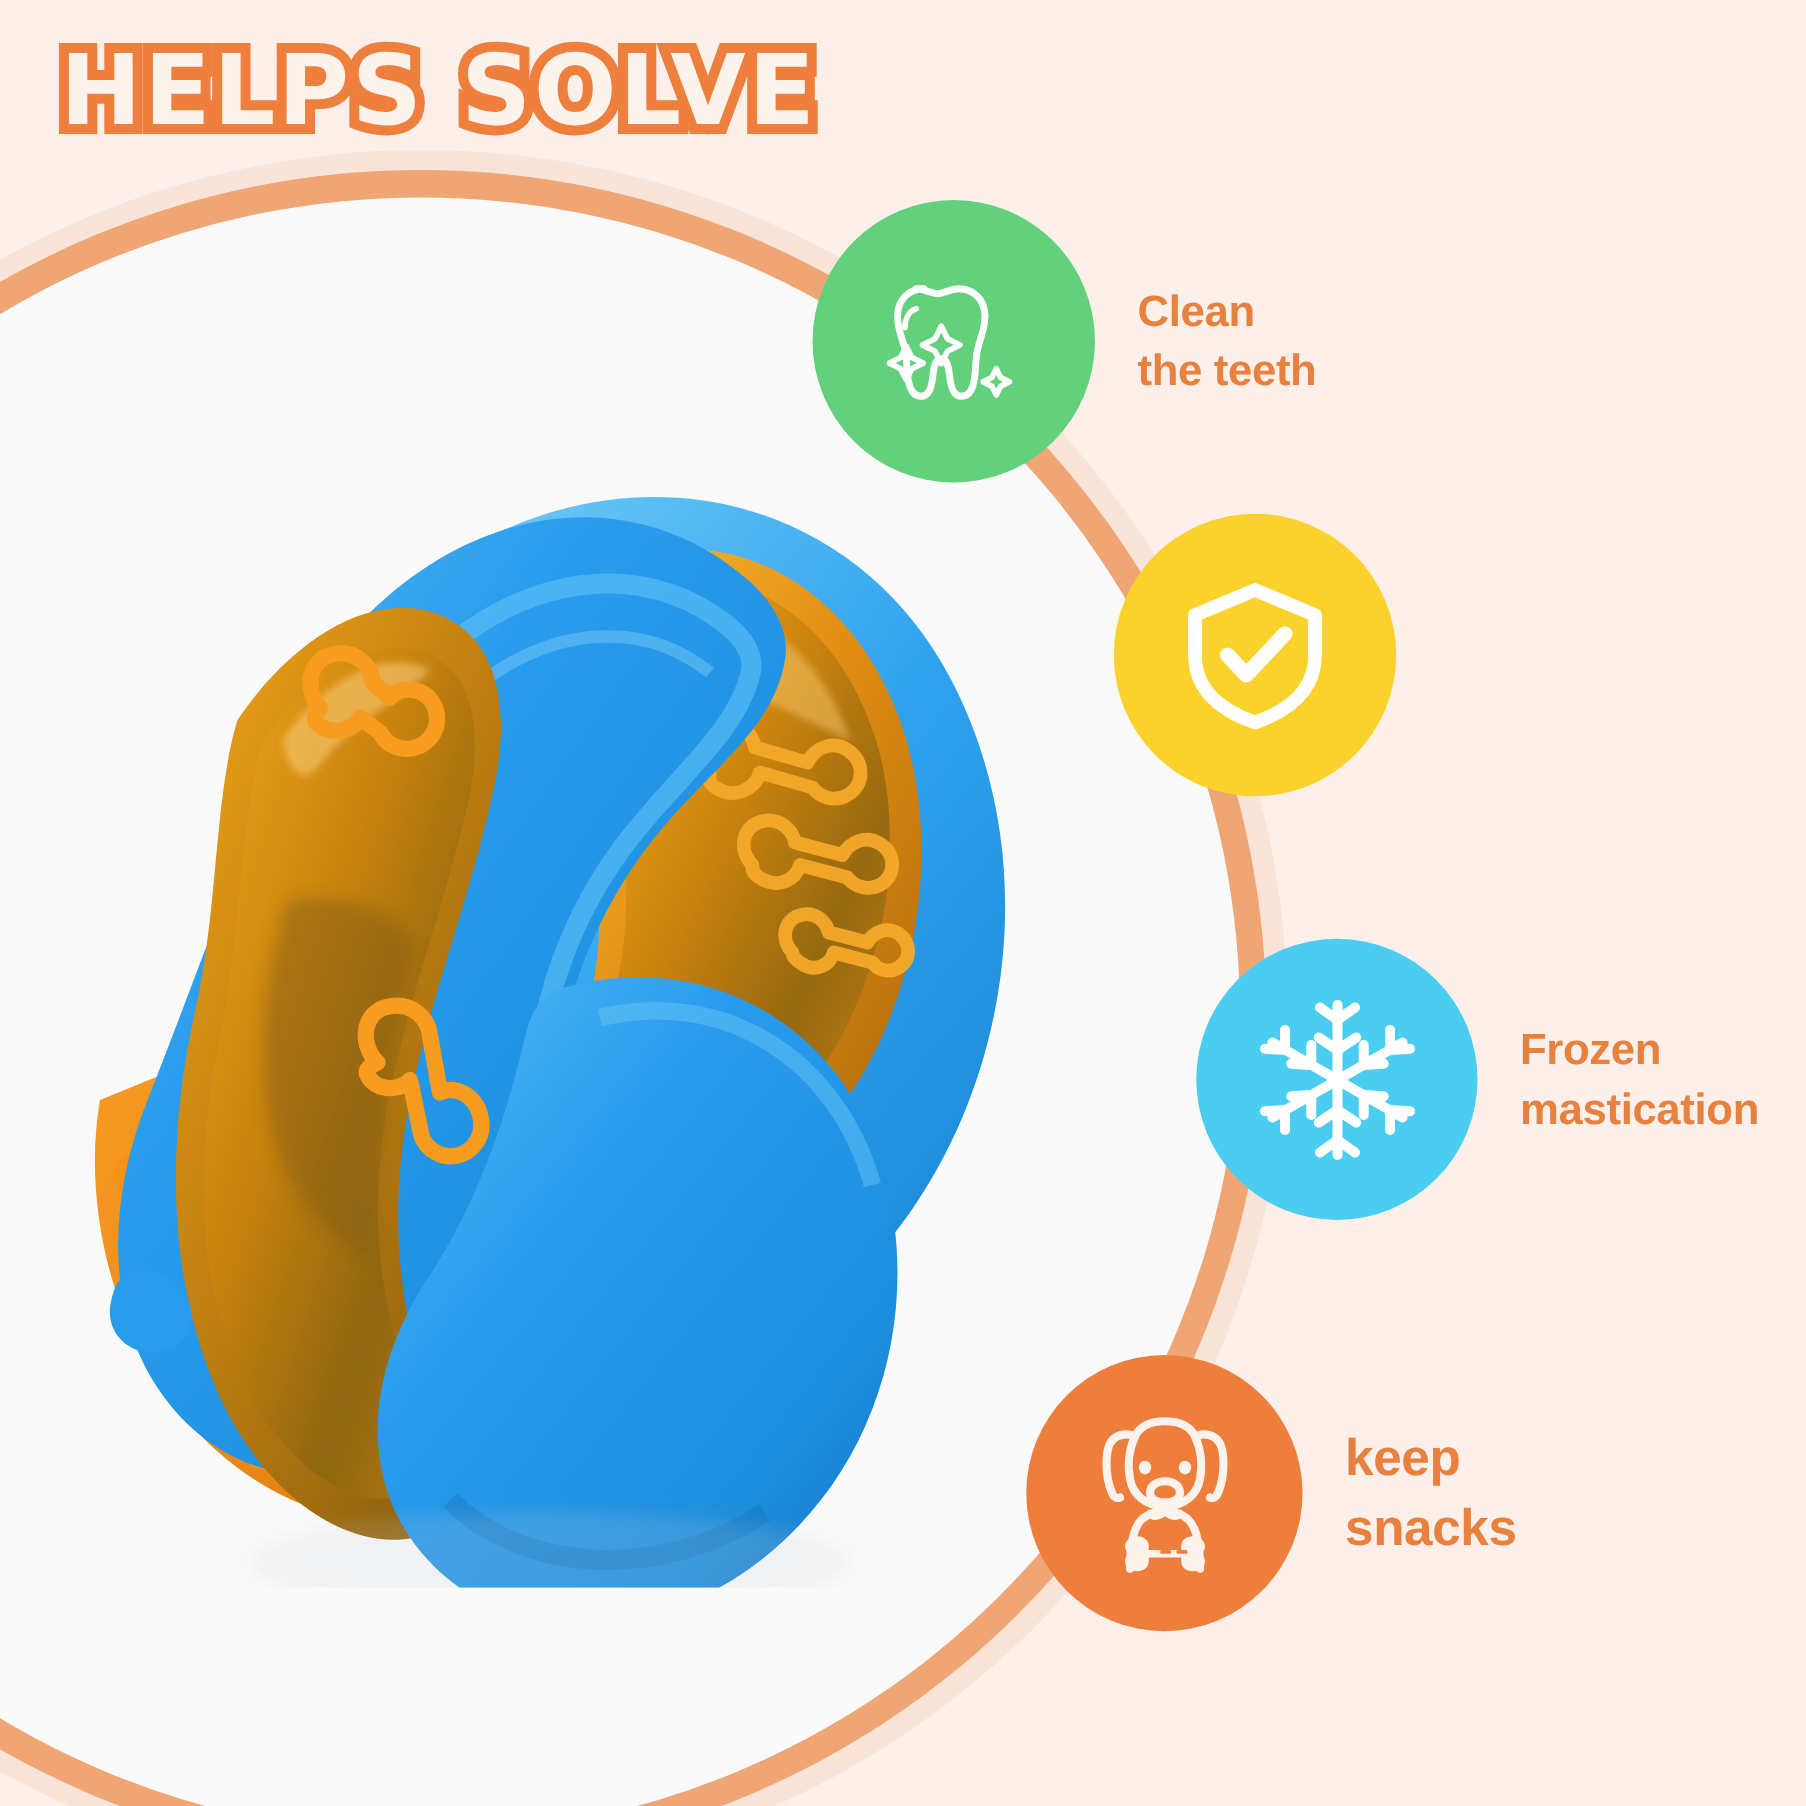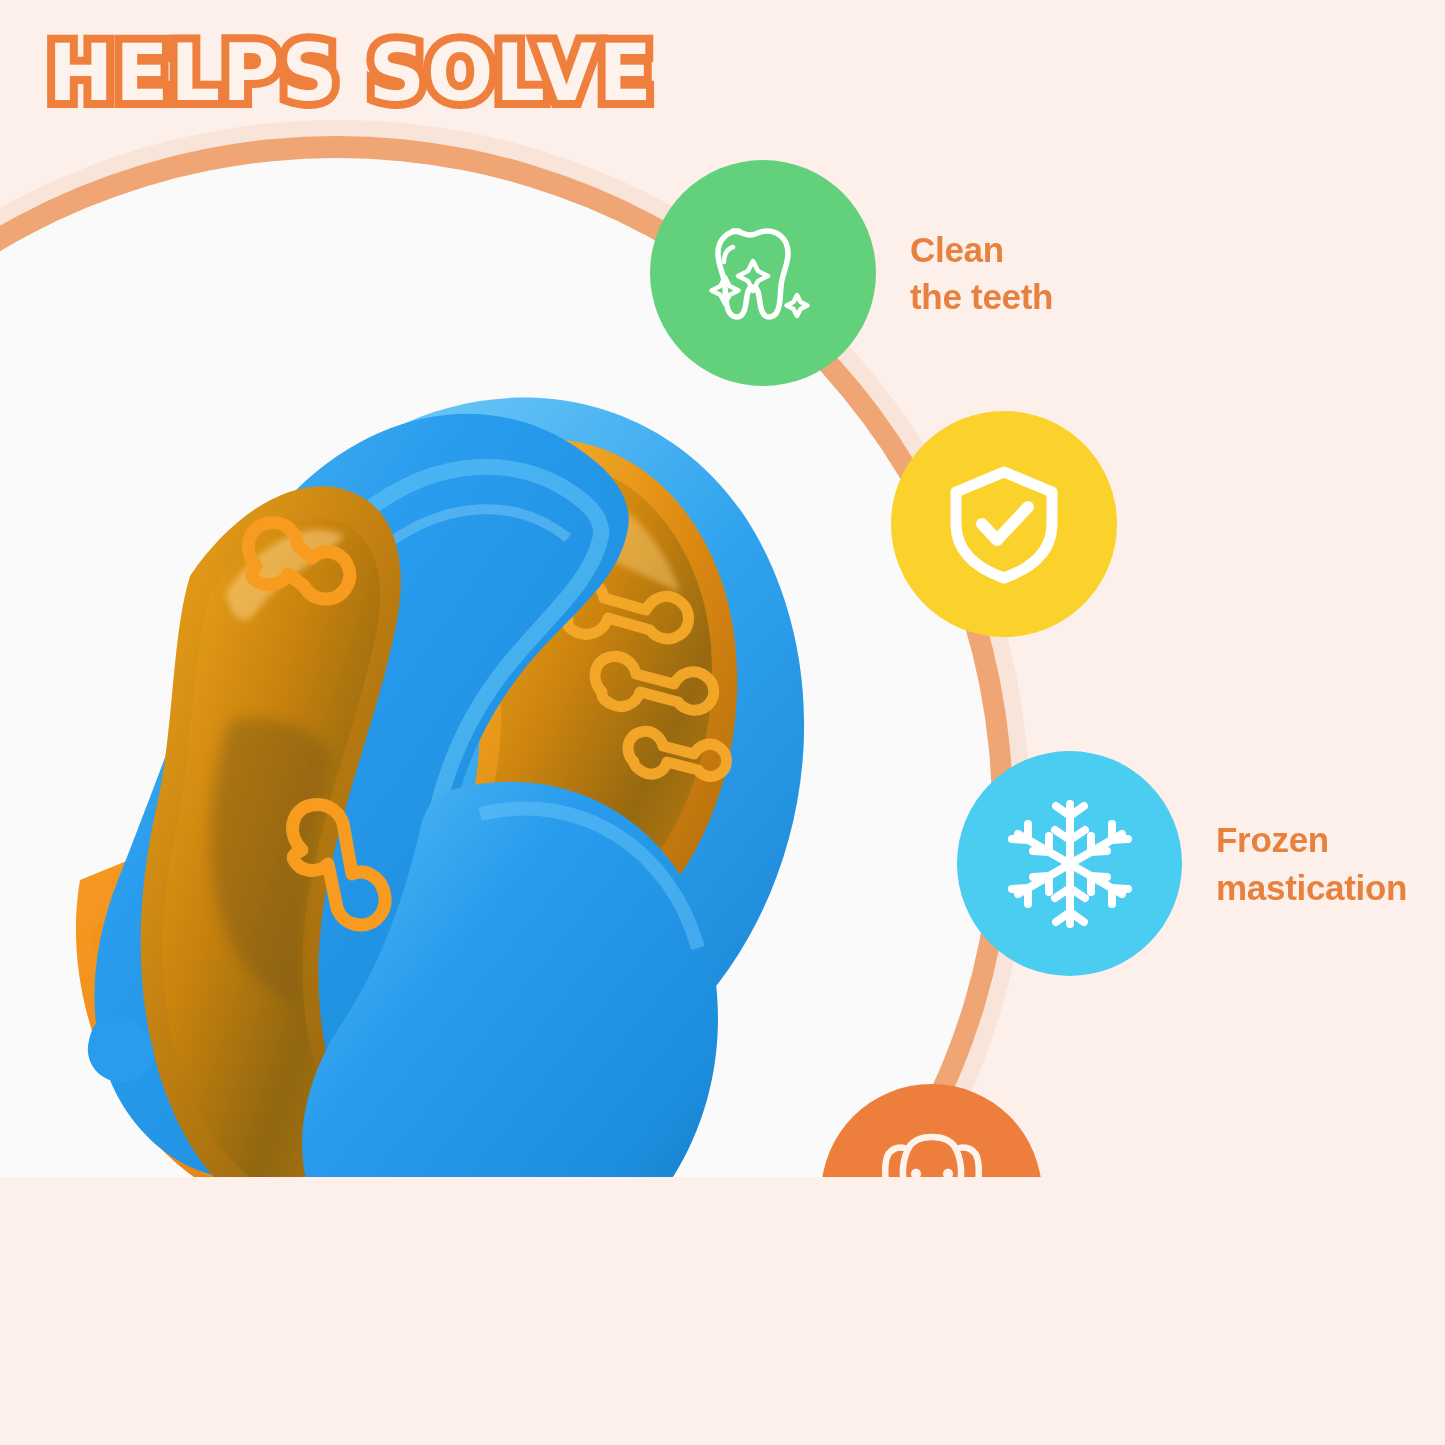--- a/index.html
+++ b/index.html
@@ -4,21 +4,21 @@
 <title>Product Feature Infographic</title>
 <style>
   * { margin:0; padding:0; box-sizing:border-box; }
   html,body { width:1445px; height:1445px; }
   body {
     font-family:"Liberation Sans", sans-serif;
     background:#fdefea;
     overflow:hidden;
     position:relative;
   }
-  #stage { position:absolute; inset:0; width:1445px; height:1177px; overflow:hidden; }
+  #stage { position:absolute; inset:0; width:1445px; height:1445px; overflow:hidden; }
 
   
   .bg-layer { position:absolute; inset:0; }
 
   .ring-outer {
     position:absolute;
     left:-355px; top:120px;
     width:1385px; height:1385px;
     border-radius:50%;
     background:#f8e4d8;
@@ -340,15 +340,17 @@
           <ellipse cx="82" cy="45" rx="5" ry="5.5" fill="#fdf3ec"></ellipse>
 
           <g fill="#fdf3ec">
             <path d="M44 100c-6 0-10 4-10 8 0 3 2 5 4 6-2 1-4 3-4 6 0 5 4 8 10 8 5 0 9-3 9-8v-3h26v3c0 5 4 8 9 8 6 0 10-3 10-8 0-3-2-5-4-6 2-1 4-3 4-6 0-4-4-8-10-8-5 0-9 3-9 8v3H53v-3c0-5-4-8-9-8z"></path>
           </g>
           <rect x="62" y="111" width="9" height="3" rx="1.5" fill="#ee7e3c"></rect>
           <rect x="75" y="111" width="9" height="3" rx="1.5" fill="#ee7e3c"></rect>
         </svg>
       </span>
     </div>
+    <div class="feature-label">keep
+snacks</div>
   </div>
 
 </div>
 
 </body></html>

